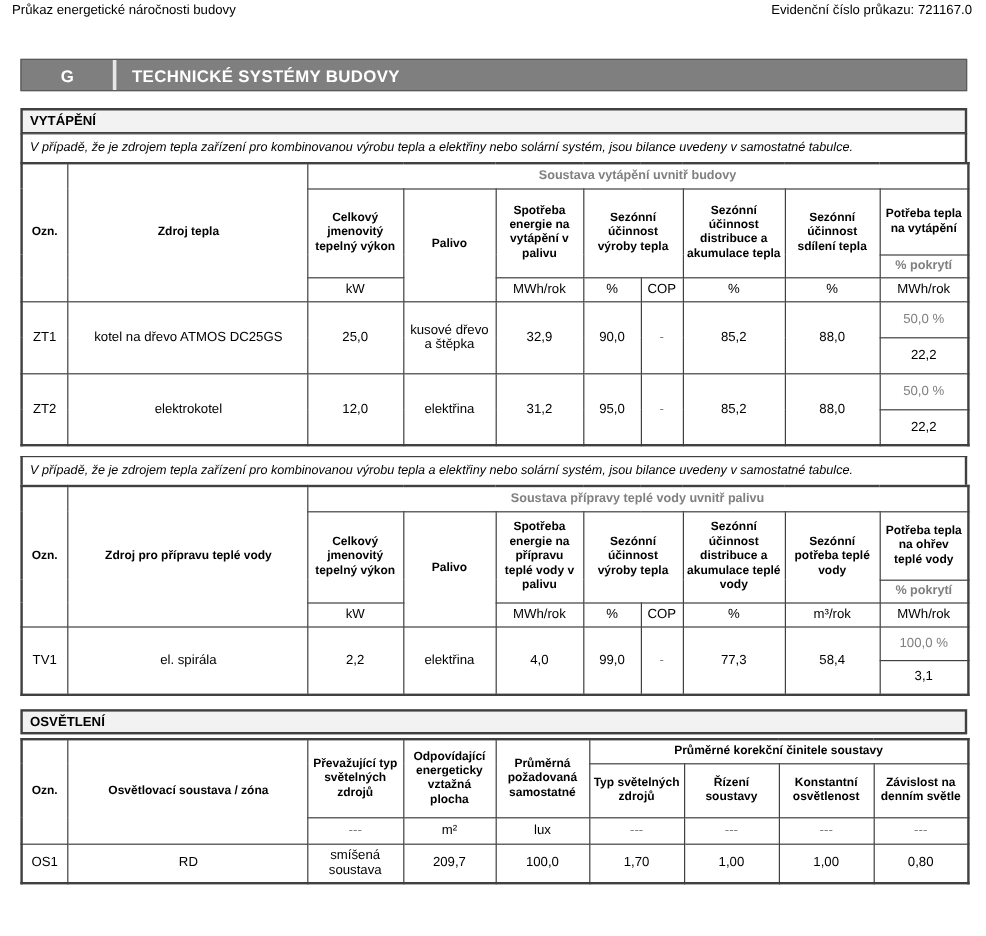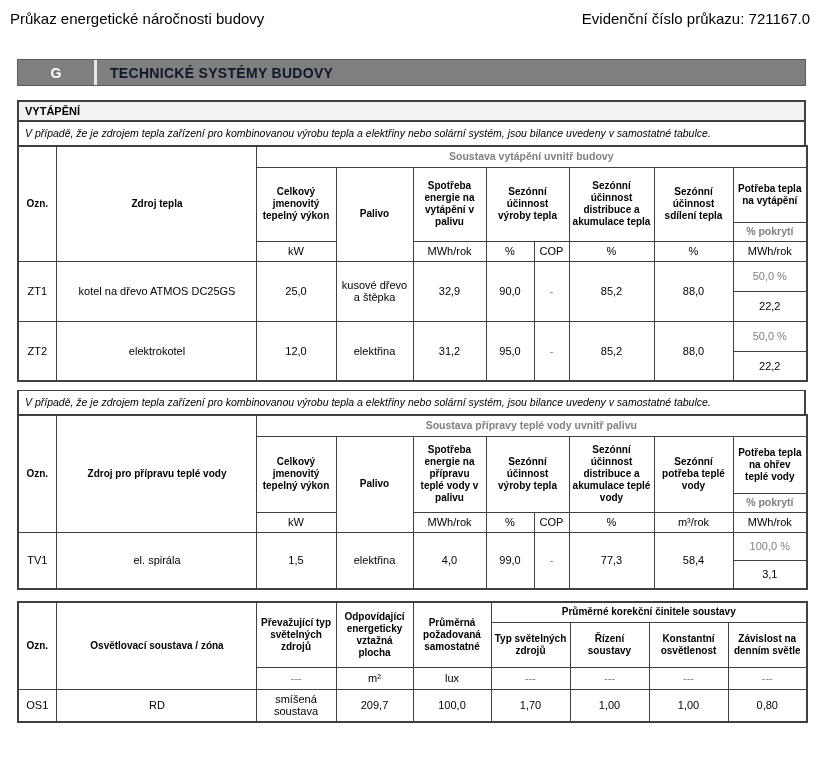--- a/index.html
+++ b/index.html
@@ -6,40 +6,40 @@
   html, body { margin: 0; padding: 0; }
   body {
     width: 822px; height: 780px;
     background: #ffffff;
     font-family: "Liberation Sans", sans-serif;
     color: #000;
     overflow: hidden;
   }
   .page-header {
     display: flex; justify-content: space-between;
-    padding: 12px 12px 0 10px;
-    font-size: 15px; line-height: 14px;
+    padding: 2px 12px 0 10px;
+    font-size: 11px; line-height: 14px;
   }
   .banner {
     margin: 33px 16px 0 17px;
     width: 789px; height: 27px;
     background: #7f7f7f;
     border: 1px solid #595959;
     display: flex; align-items: stretch;
   }
   .banner-g {
     width: 79px;
     display: flex; align-items: center; justify-content: center;
     color: #fff; font-weight: bold; font-size: 14px;
     border-right: 3px solid #e8e8e8;
   }
   .banner-title {
     flex: 1; display: flex; align-items: center;
     padding-left: 13px;
-    color: #0f172a; font-weight: bold; font-size: 14px;
+    color: #ffffff; font-weight: bold; font-size: 14px;
     letter-spacing: 0.3px;
   }
   .section { margin: 0 16px 0 17px; width: 789px; }
   .sec-1 { margin-top: 14px; }
   .sec-2 { margin-top: 8px; }
   .sec-3 { margin-top: 11px; }
   .section-bar {
     border: 2px solid #404040; border-bottom: 1px solid #404040;
     background: #f2f2f2;
     font-weight: bold; font-size: 11px;
@@ -211,37 +211,38 @@
       <td class="unit">MWh/rok</td>
       <td class="unit">%</td>
       <td class="unit">COP</td>
       <td class="unit">%</td>
       <td class="unit">m³/rok</td>
       <td class="unit">MWh/rok</td>
     </tr>
     <tr class="r-data2a">
       <td rowspan="2">TV1</td>
       <td rowspan="2" class="left">el. spirála</td>
-      <td rowspan="2">1,5</td>
+      <td rowspan="2">2,2</td>
       <td rowspan="2">elektřina</td>
       <td rowspan="2">4,0</td>
       <td rowspan="2">99,0</td>
       <td rowspan="2" class="gray-text">-</td>
       <td rowspan="2">77,3</td>
       <td rowspan="2">58,4</td>
       <td class="gray-text">100,0 %</td>
     </tr>
     <tr class="r-data2b">
       <td>3,1</td>
     </tr>
   </tbody>
     </table>
 </div>
 
 <div class="section sec-3">
+  <div class="section-bar standalone">OSVĚTLENÍ</div>
   <table class="sys-table">
     <colgroup>
       <col style="width:38px">
         <col style="width:200px">
         <col style="width:80px">
         <col style="width:77px">
       <col style="width:78px">
         <col style="width:79px">
         <col style="width:79px">
         <col style="width:79px">

